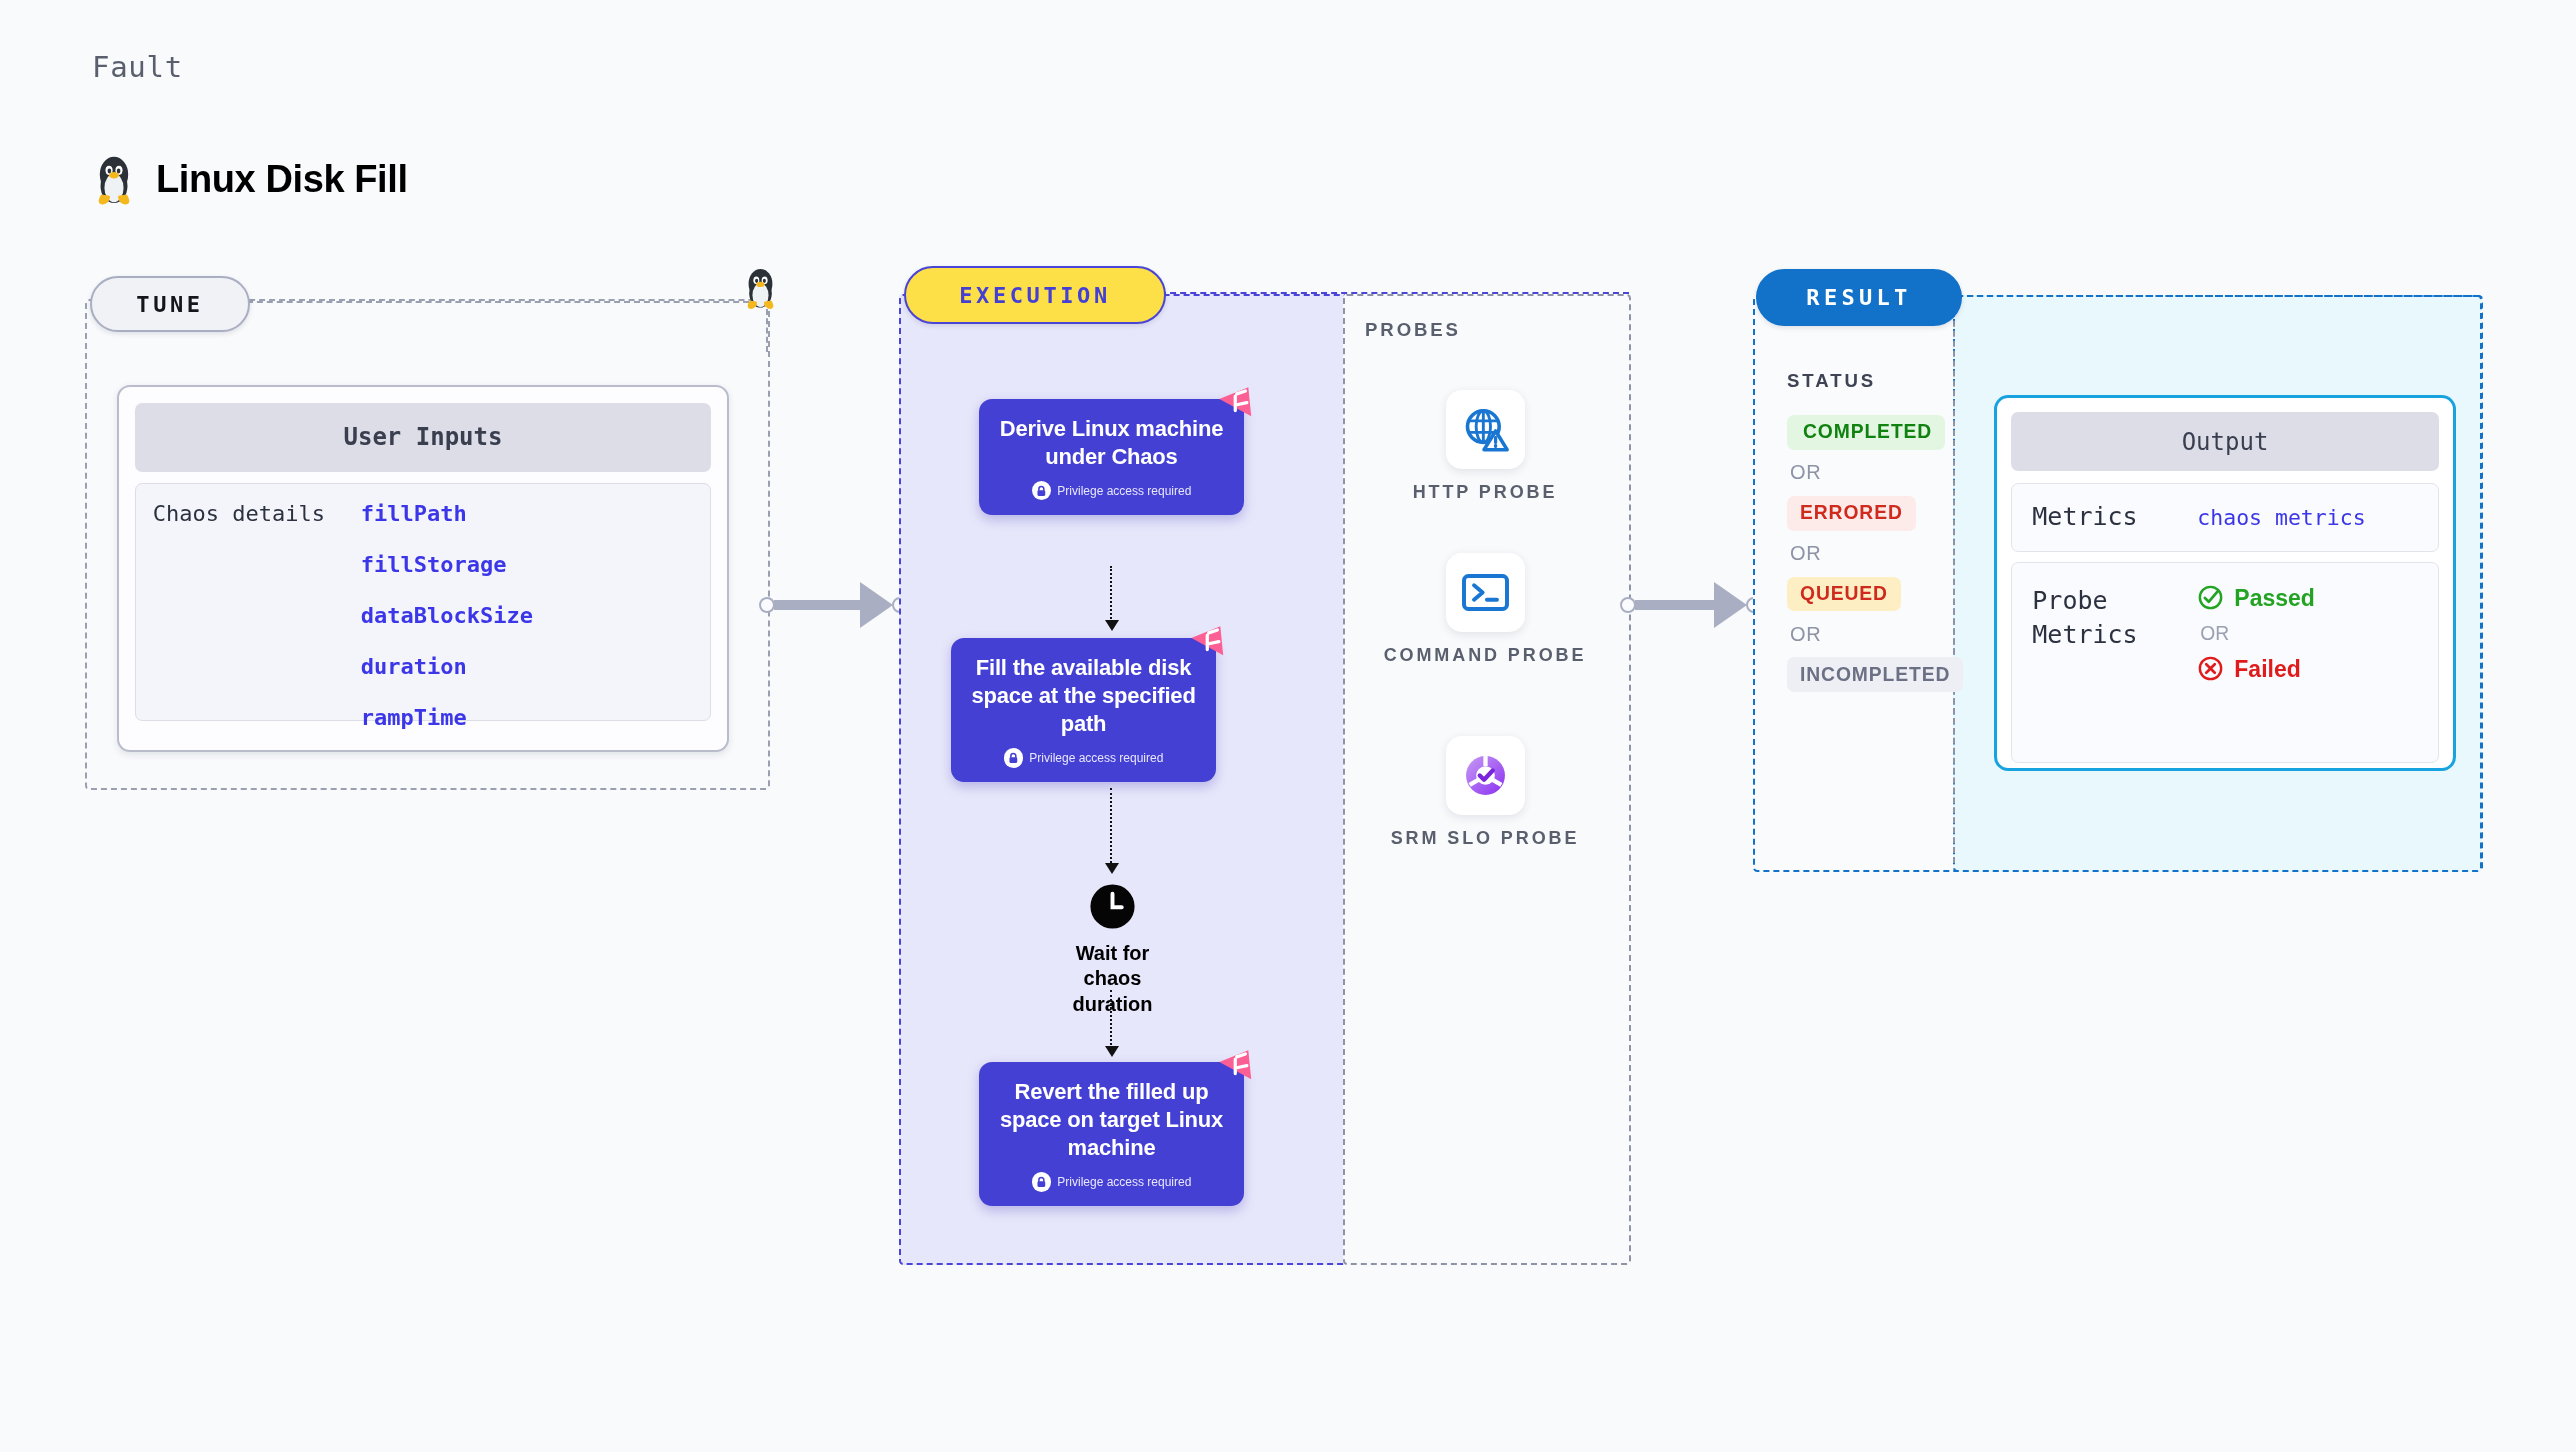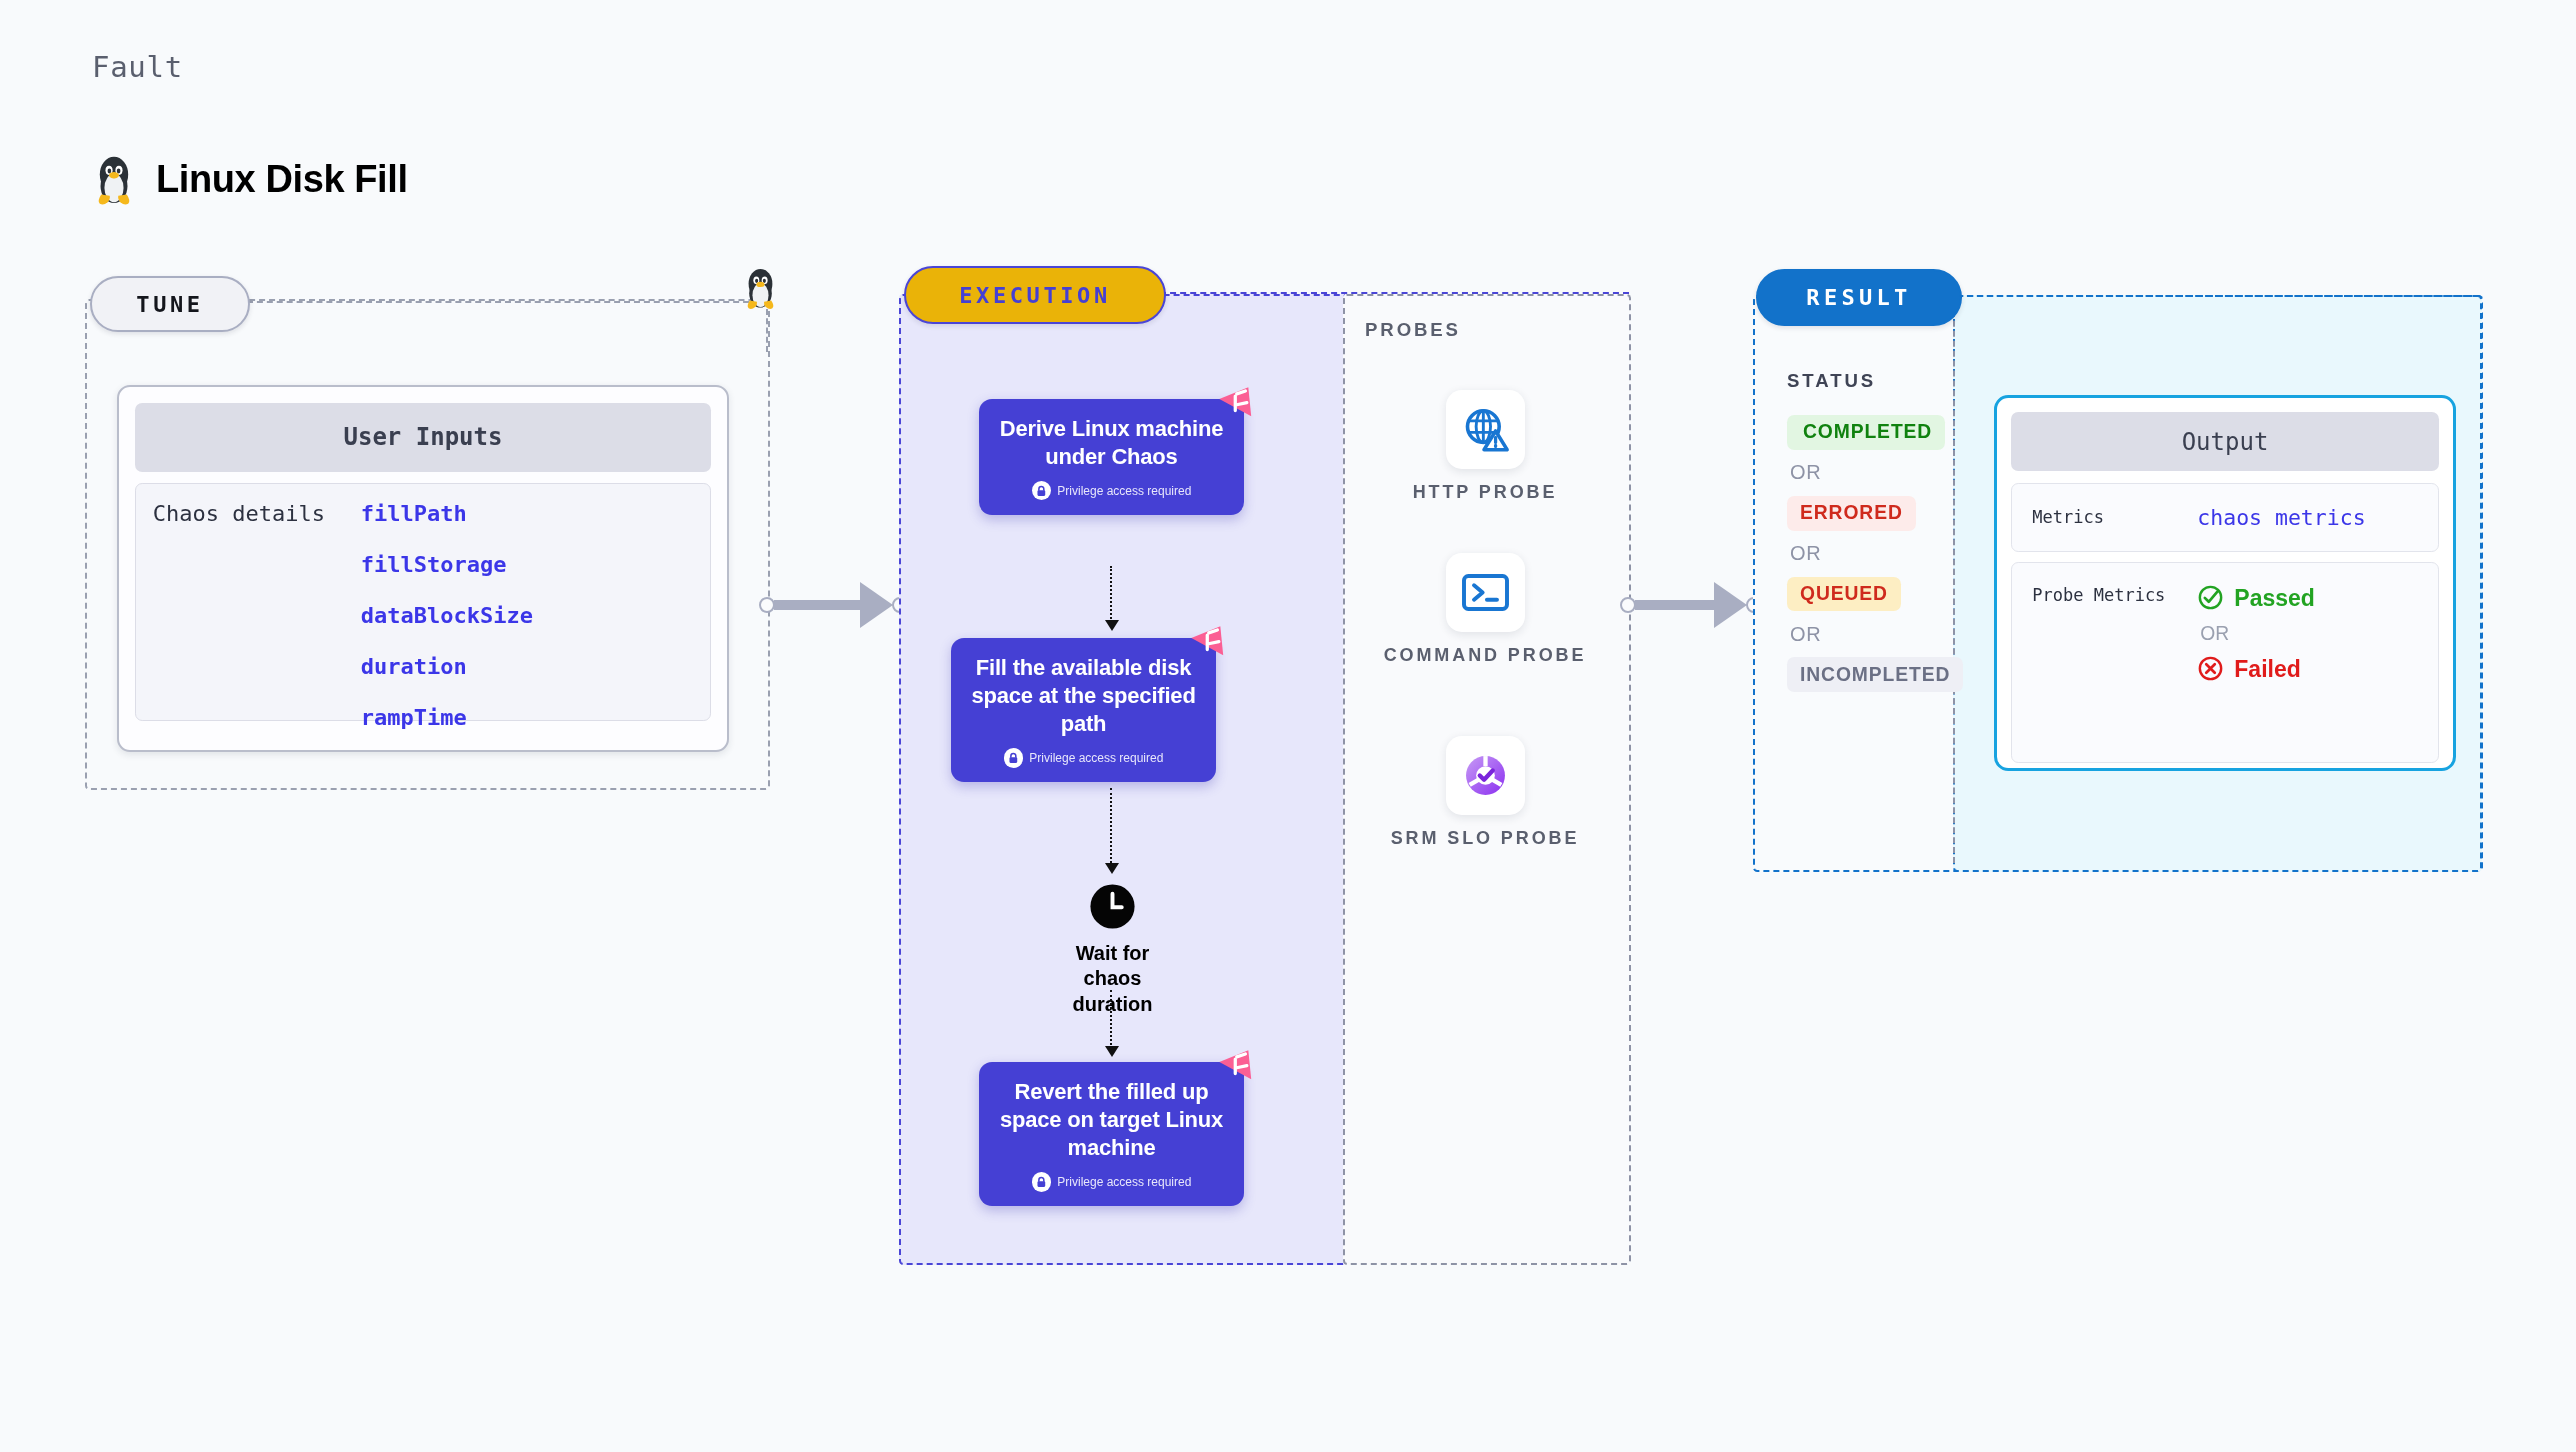--- a/index.html
+++ b/index.html
@@ -35,21 +35,21 @@
     box-shadow:0 2.1px 5.7px rgba(30,35,60,.12);
     z-index:6;
   }
   #tune-pill{
     left:90px;top:276px;width:156px;height:52px;
     background:#f1f2f6;border:2.1px solid #a9aec2;color:#14161c;
     font-size:22px;letter-spacing:3.6px;
   }
   #execution-pill{
     left:904px;top:266px;width:258px;height:54px;
-    background:#eab308;border:2.1px solid #4a45d6;color:#4540d4;
+    background:#fde047;border:2.1px solid #4a45d6;color:#4540d4;
     font-size:22px;letter-spacing:3.6px;
   }
   #result-pill{
     left:1756px;top:269px;width:202px;height:53px;
     background:#1272ca;border:2.1px solid #1272ca;color:#fff;
     font-size:22px;letter-spacing:4.3px;
   }
 
   
   #tune-container{
@@ -193,21 +193,21 @@
     font-family:"DejaVu Sans Mono","Liberation Mono",monospace;
     font-size:24px;color:#3a3f50;
   }
   #metrics-row{
     margin-top:11.5px;height:69px;background:#fafbfe;
     border:1.4px solid #e2e4ec;border-radius:7.2px;
     display:flex;align-items:center;padding:0 20px;box-sizing:border-box;
   }
   .mono-label{
     font-family:"DejaVu Sans Mono","Liberation Mono",monospace;
-    font-size:17px;color:#2c3140;width:165px;flex:none;line-height:1.35;
+    font-size:25px;color:#2c3140;width:165px;flex:none;line-height:1.35;
   }
   #metrics-value{
     font-family:"DejaVu Sans Mono","Liberation Mono",monospace;
     font-size:21.5px;color:#3b36e8;
   }
   #probe-results-row{
     margin-top:10px;height:201px;background:#fafbfe;
     border:1.4px solid #e2e4ec;border-radius:7.2px;
     display:flex;padding:21.5px 20px 0;box-sizing:border-box;
   }

